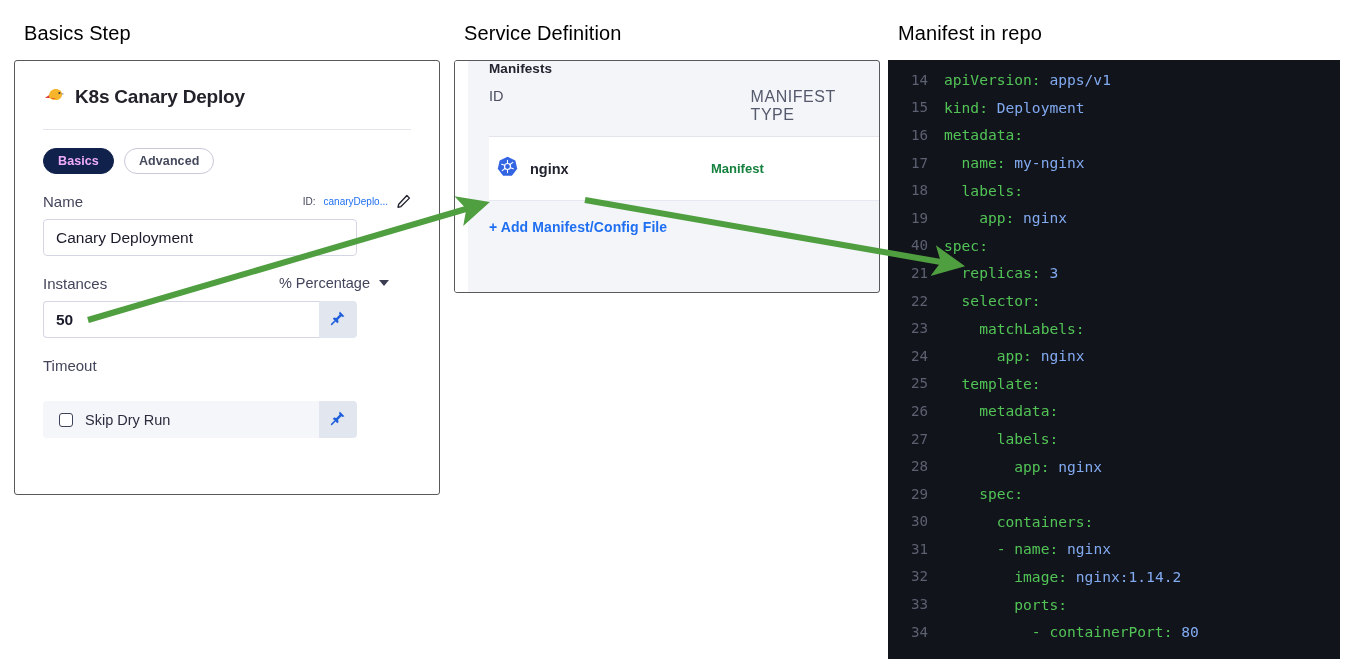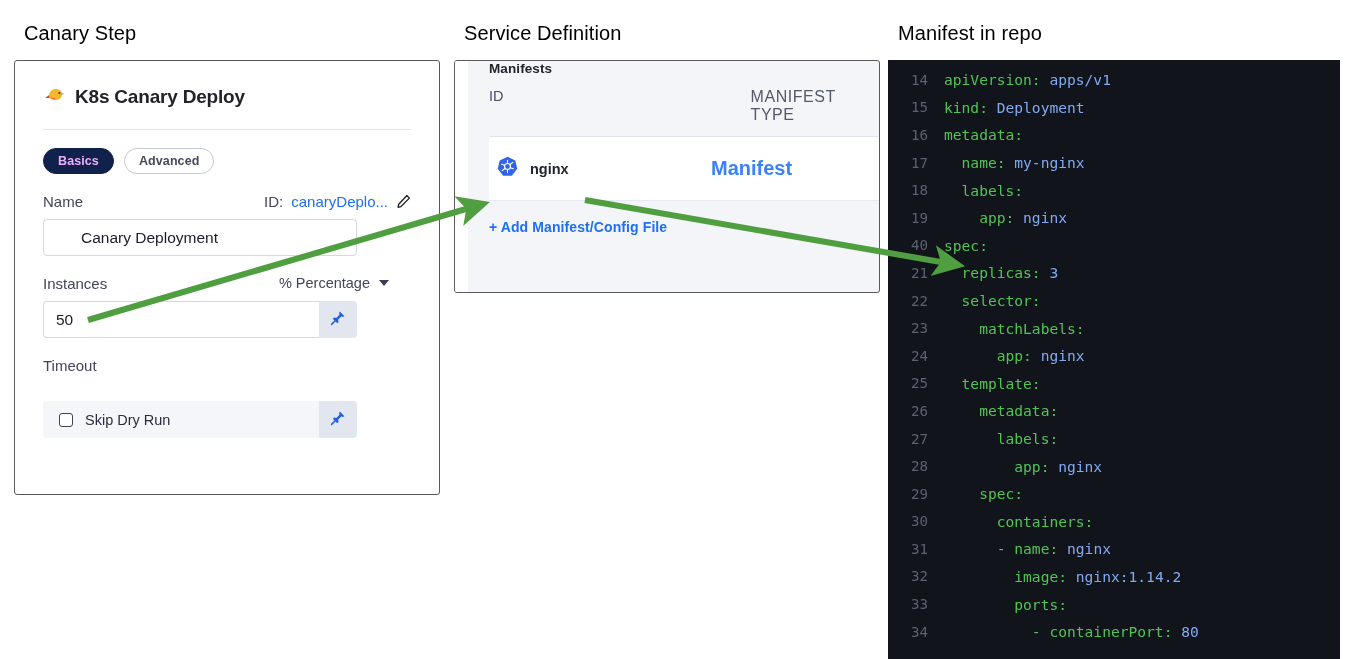--- a/index.html
+++ b/index.html
@@ -82,56 +82,55 @@
   .field-label {
     font-size: 15px;
     color: #43455b;
     font-weight: 400;
   }
   .field-label-right {
     margin-left: auto;
     display: flex;
     align-items: center;
     gap: 8px;
-    font-size: 15px;
+    font-size: 10px;
     color: #43455b;
   }
   .id-link { color: #1f6ff0; }
   .id-prefix { color: #43455b; }
 
   .pencil-icon { display:inline-flex; width:15px; height:15px; }
 
   .input-box {
     margin-top: 8px;
     height: 37px;
     border: 1px solid #d4d7e3;
     border-radius: 4px;
     background: #ffffff;
     display: flex;
     align-items: center;
     box-sizing: border-box;
-    padding-left: 25px;
   }
   .input-box .val {
     padding-left: 12px;
     font-size: 15.5px;
     color: #1b1c2b;
   }
   .input-w-full { width: 314px; }
   .pin-btn {
     width: 38px;
     height: 37px;
     background: #e2e6ef;
     border-radius: 0 4px 4px 0;
     display: flex;
     align-items: center;
     justify-content: center;
     box-sizing: border-box;
   }
-  .inputline { display: flex; align-items: flex-start; margin-top: 8px; }
+  .inputline { display: flex; align-items: flex-start; margin-top: 8px; font-weight: bold; }
   .inputline .txtpart {
     border: 1px solid #d4d7e3;
     border-right: none;
     border-radius: 4px 0 0 4px;
     background: #fff;
     display: flex;
     align-items: center;
     height: 37px;
     box-sizing: border-box;
   }
@@ -218,21 +217,21 @@
     height: 64px;
     background: #ffffff;
     border-bottom: 1px solid #e6e9f1;
     box-sizing: border-box;
   }
   .mf-row .cell-id {
     display: flex; align-items: center; gap: 12px;
     width: 222px; padding-left: 8px; box-sizing: border-box;
   }
   .mf-name { font-size: 14.5px; color: #22242f; font-weight: 600; }
-  .mf-type { font-size: 20px; color: #3b82f6; font-weight: 600; }
+  .mf-type { font-size: 13px; color: #15803d; font-weight: 600; }
   .add-link {
     margin-top: 18px;
     font-size: 14px;
     color: #1f6ff0;
     font-weight: 600;
     letter-spacing: 0.1px;
   }
 
   
   #panel-code {
@@ -270,21 +269,21 @@
   #arrows {
     position: absolute;
     left: 0; top: 0;
     width: 1346px; height: 659px;
     pointer-events: none;
   }
 </style>
 </head>
 <body>
 
-<div class="section-caption" style="left:24px; top:22px;">Canary Step</div>
+<div class="section-caption" style="left:24px; top:22px;">Basics Step</div>
 <div class="section-caption" style="left:464px; top:22px;">Service Definition</div>
 <div class="section-caption" style="left:898px; top:22px;">Manifest in repo</div>
 
 <div id="panel-canary">
   <div class="card-inner">
 
     <div class="card-title-row">
       <span class="bird">
         <svg width="22" height="20" viewBox="0 0 22 20">
           <path d="M2 13 L9 8 L7 13 Z" fill="#e23b35"></path>

